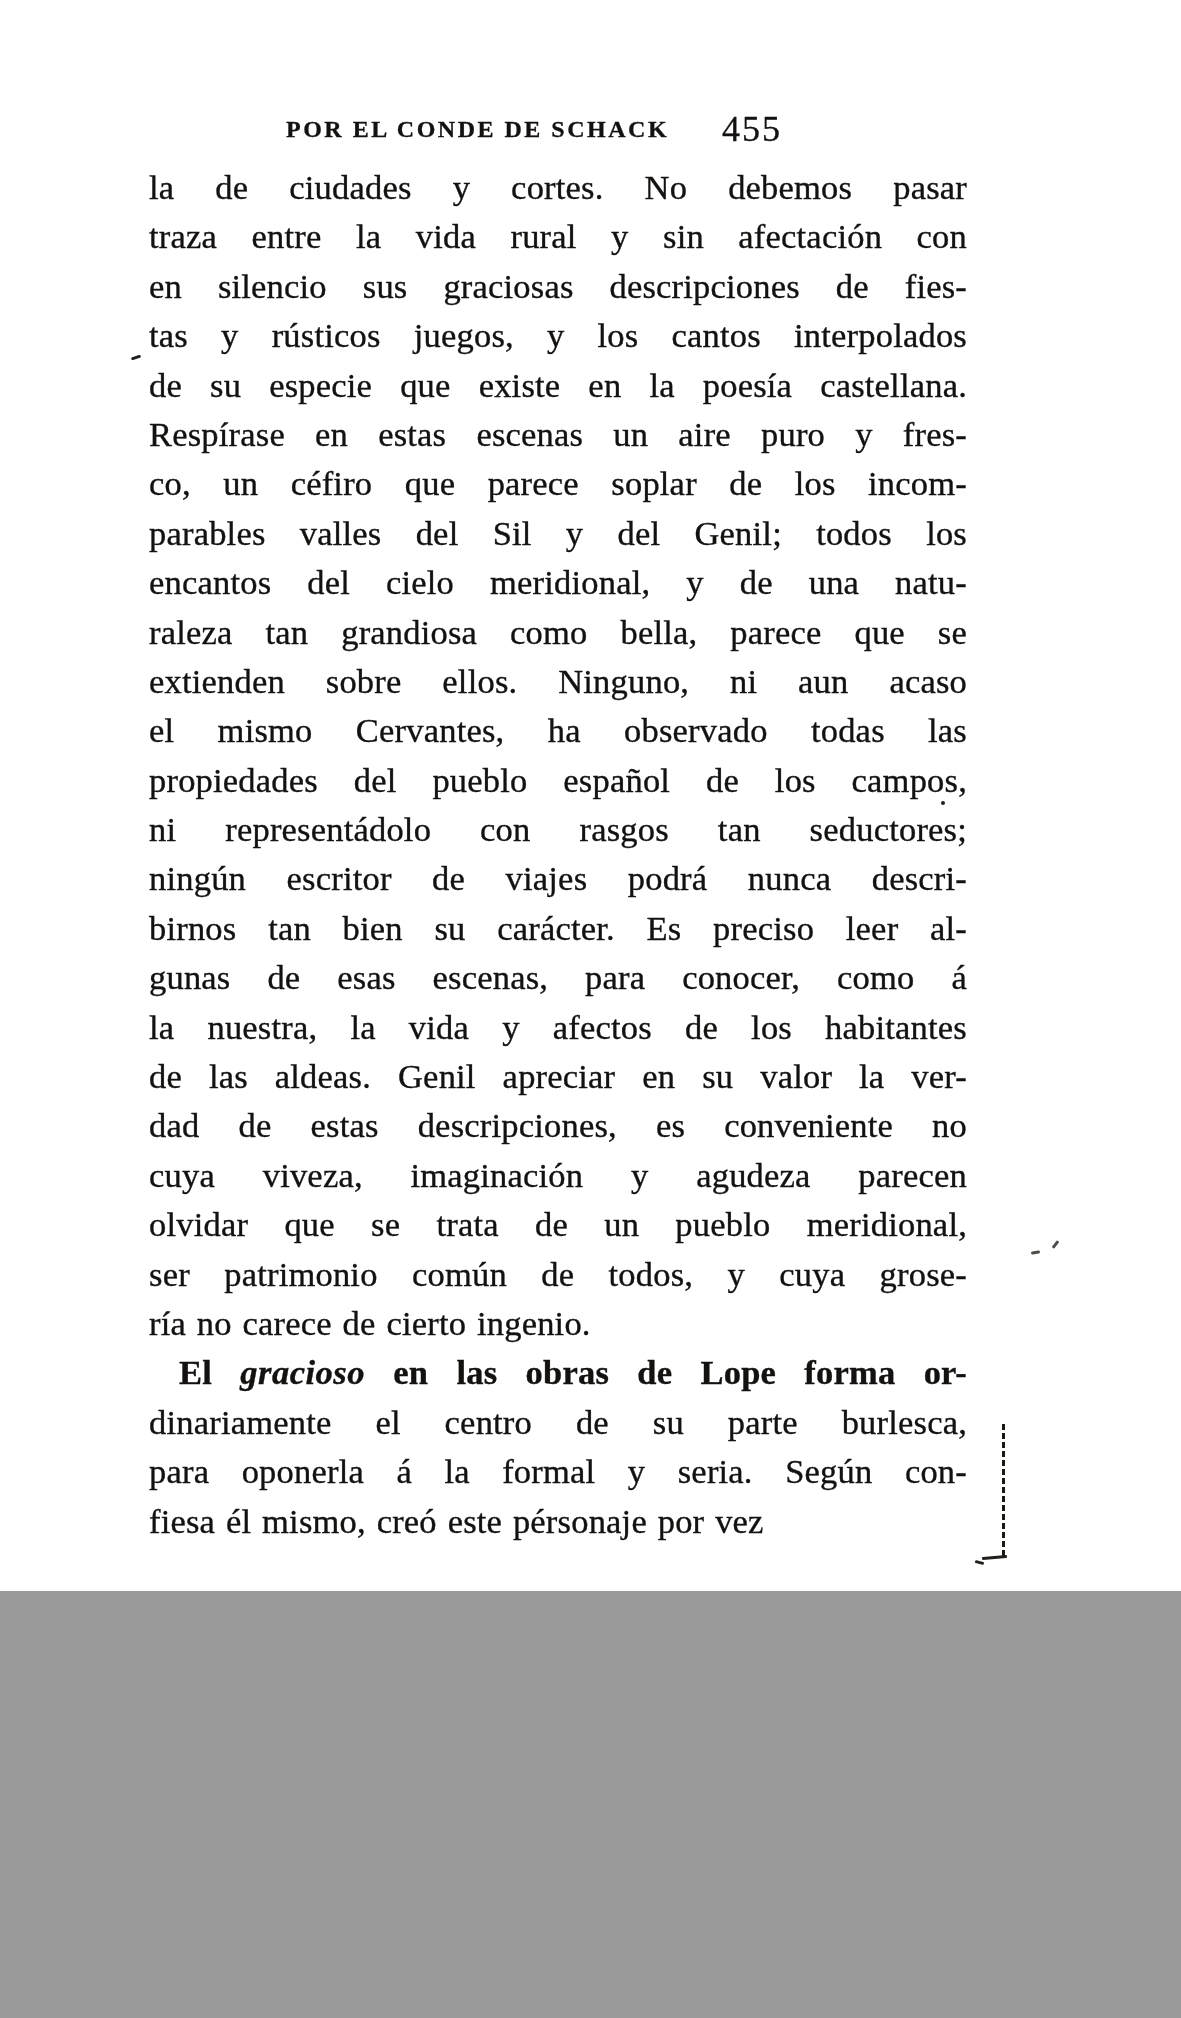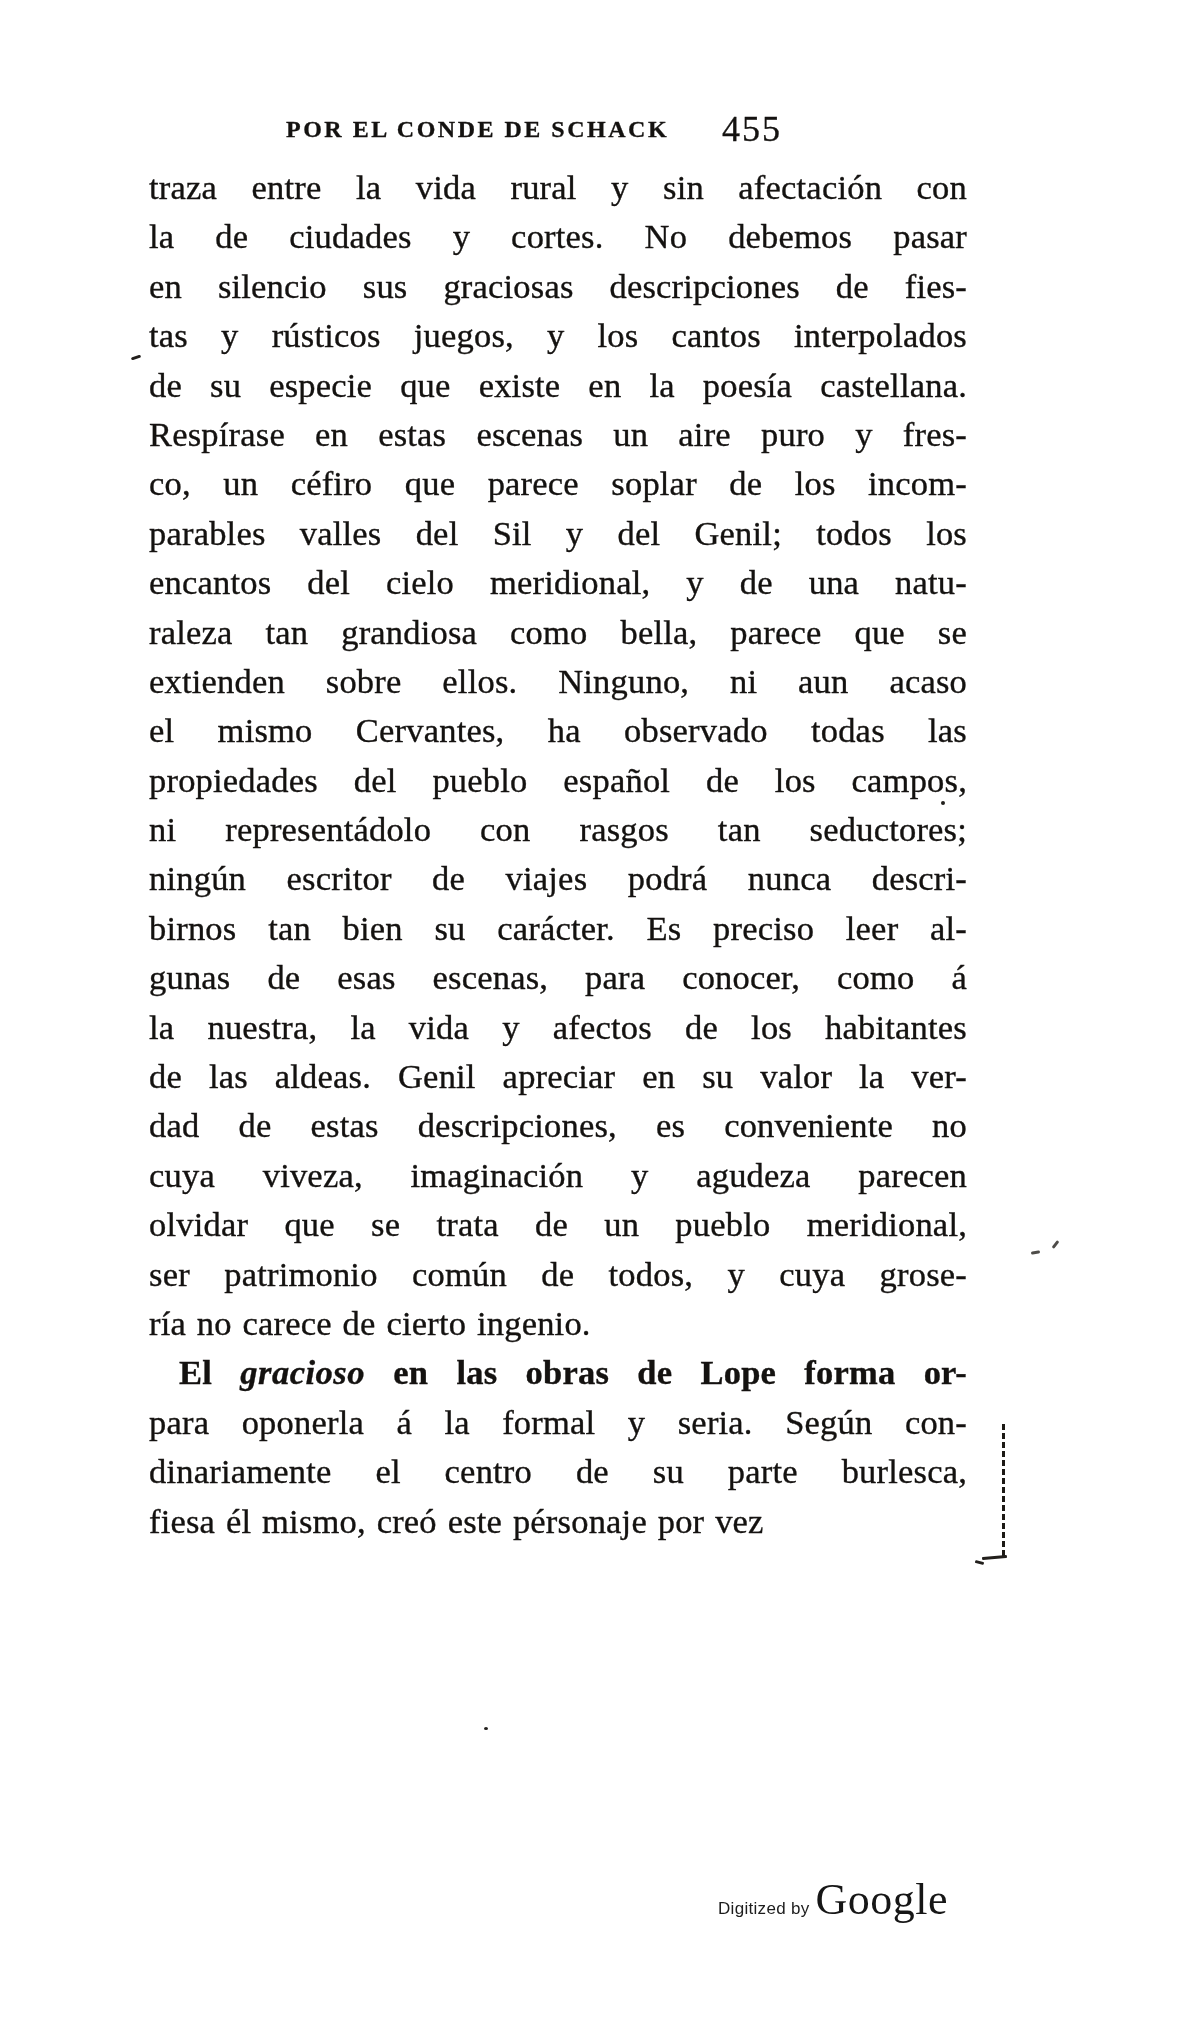--- a/index.html
+++ b/index.html
@@ -1,18 +1,18 @@
 <!DOCTYPE html>
 <html><head>
 <meta charset="utf-8">
 <style>
   html,body{margin:0;padding:0;background:#9a9a9a;}
   #page{
     position:relative;
-    width:1181px;height:2018px;
+    width:1181px;height:1591px;
     background:#ffffff;
     overflow:hidden;
     font-family:"Liberation Serif", serif;
     color:#141210;
   }
   
   .running-head{
     position:absolute;left:286px;top:116px;
     font-size:24px;font-weight:bold;letter-spacing:2.5px;
     white-space:nowrap;
@@ -66,22 +66,22 @@
 </style>
 </head>
 <body>
 
 <div id="page">
 
   <div class="running-head">POR EL CONDE DE SCHACK</div>
   <div class="folio">455</div>
 
   <div class="textblock">
+    <div class="line">la de ciudades y cortes. No debemos pasar</div>
     <div class="line">traza entre la vida rural y sin afectación con</div>
-    <div class="line">la de ciudades y cortes. No debemos pasar</div>
     <div class="line">en silencio sus graciosas descripciones de fies-</div>
     <div class="line">tas y rústicos juegos, y los cantos interpolados</div>
     <div class="line">de su especie que existe en la poesía castellana.</div>
     <div class="line">Respírase en estas escenas un aire puro y fres-</div>
     <div class="line">co, un céfiro que parece soplar de los incom-</div>
     <div class="line">parables valles del Sil y del Genil; todos los</div>
     <div class="line">encantos del cielo meridional, y de una natu-</div>
     <div class="line">raleza tan grandiosa como bella, parece que se</div>
     <div class="line">extienden sobre ellos. Ninguno, ni aun acaso</div>
     <div class="line">el mismo Cervantes, ha observado todas las</div>
@@ -94,22 +94,22 @@
     <div class="line">de las aldeas. Genil apreciar en su valor la ver-</div>
     <div class="line">dad de estas descripciones, es conveniente no</div>
     <div class="line">cuya viveza, imaginación y agudeza parecen</div>
     <div class="line">olvidar que se trata de un pueblo meridional,</div>
     <div class="line">ser patrimonio común de todos, y cuya grose-</div>
     <div class="line flush">ría no carece de cierto ingenio.</div>
 
     <div class="line indent">
       <span>El </span><span class="it">gracioso</span><span> en las obras de Lope forma or-</span>
     </div>
+    <div class="line">dinariamente el centro de su parte burlesca,</div>
     <div class="line">para oponerla á la formal y seria. Según con-</div>
-    <div class="line">dinariamente el centro de su parte burlesca,</div>
     <div class="line flush">fiesa él mismo, creó este pérsonaje por vez</div>
   </div>
 
   <div class="mark m-left-tick"></div>
   <div class="mark m-acaso-dot"></div>
   <div class="mark m-right-tick1"></div>
   <div class="mark m-right-tick2"></div>
   <div class="mark m-vline"></div>
   <div class="mark m-hook"></div>
   <div class="mark m-hook-tail"></div>

